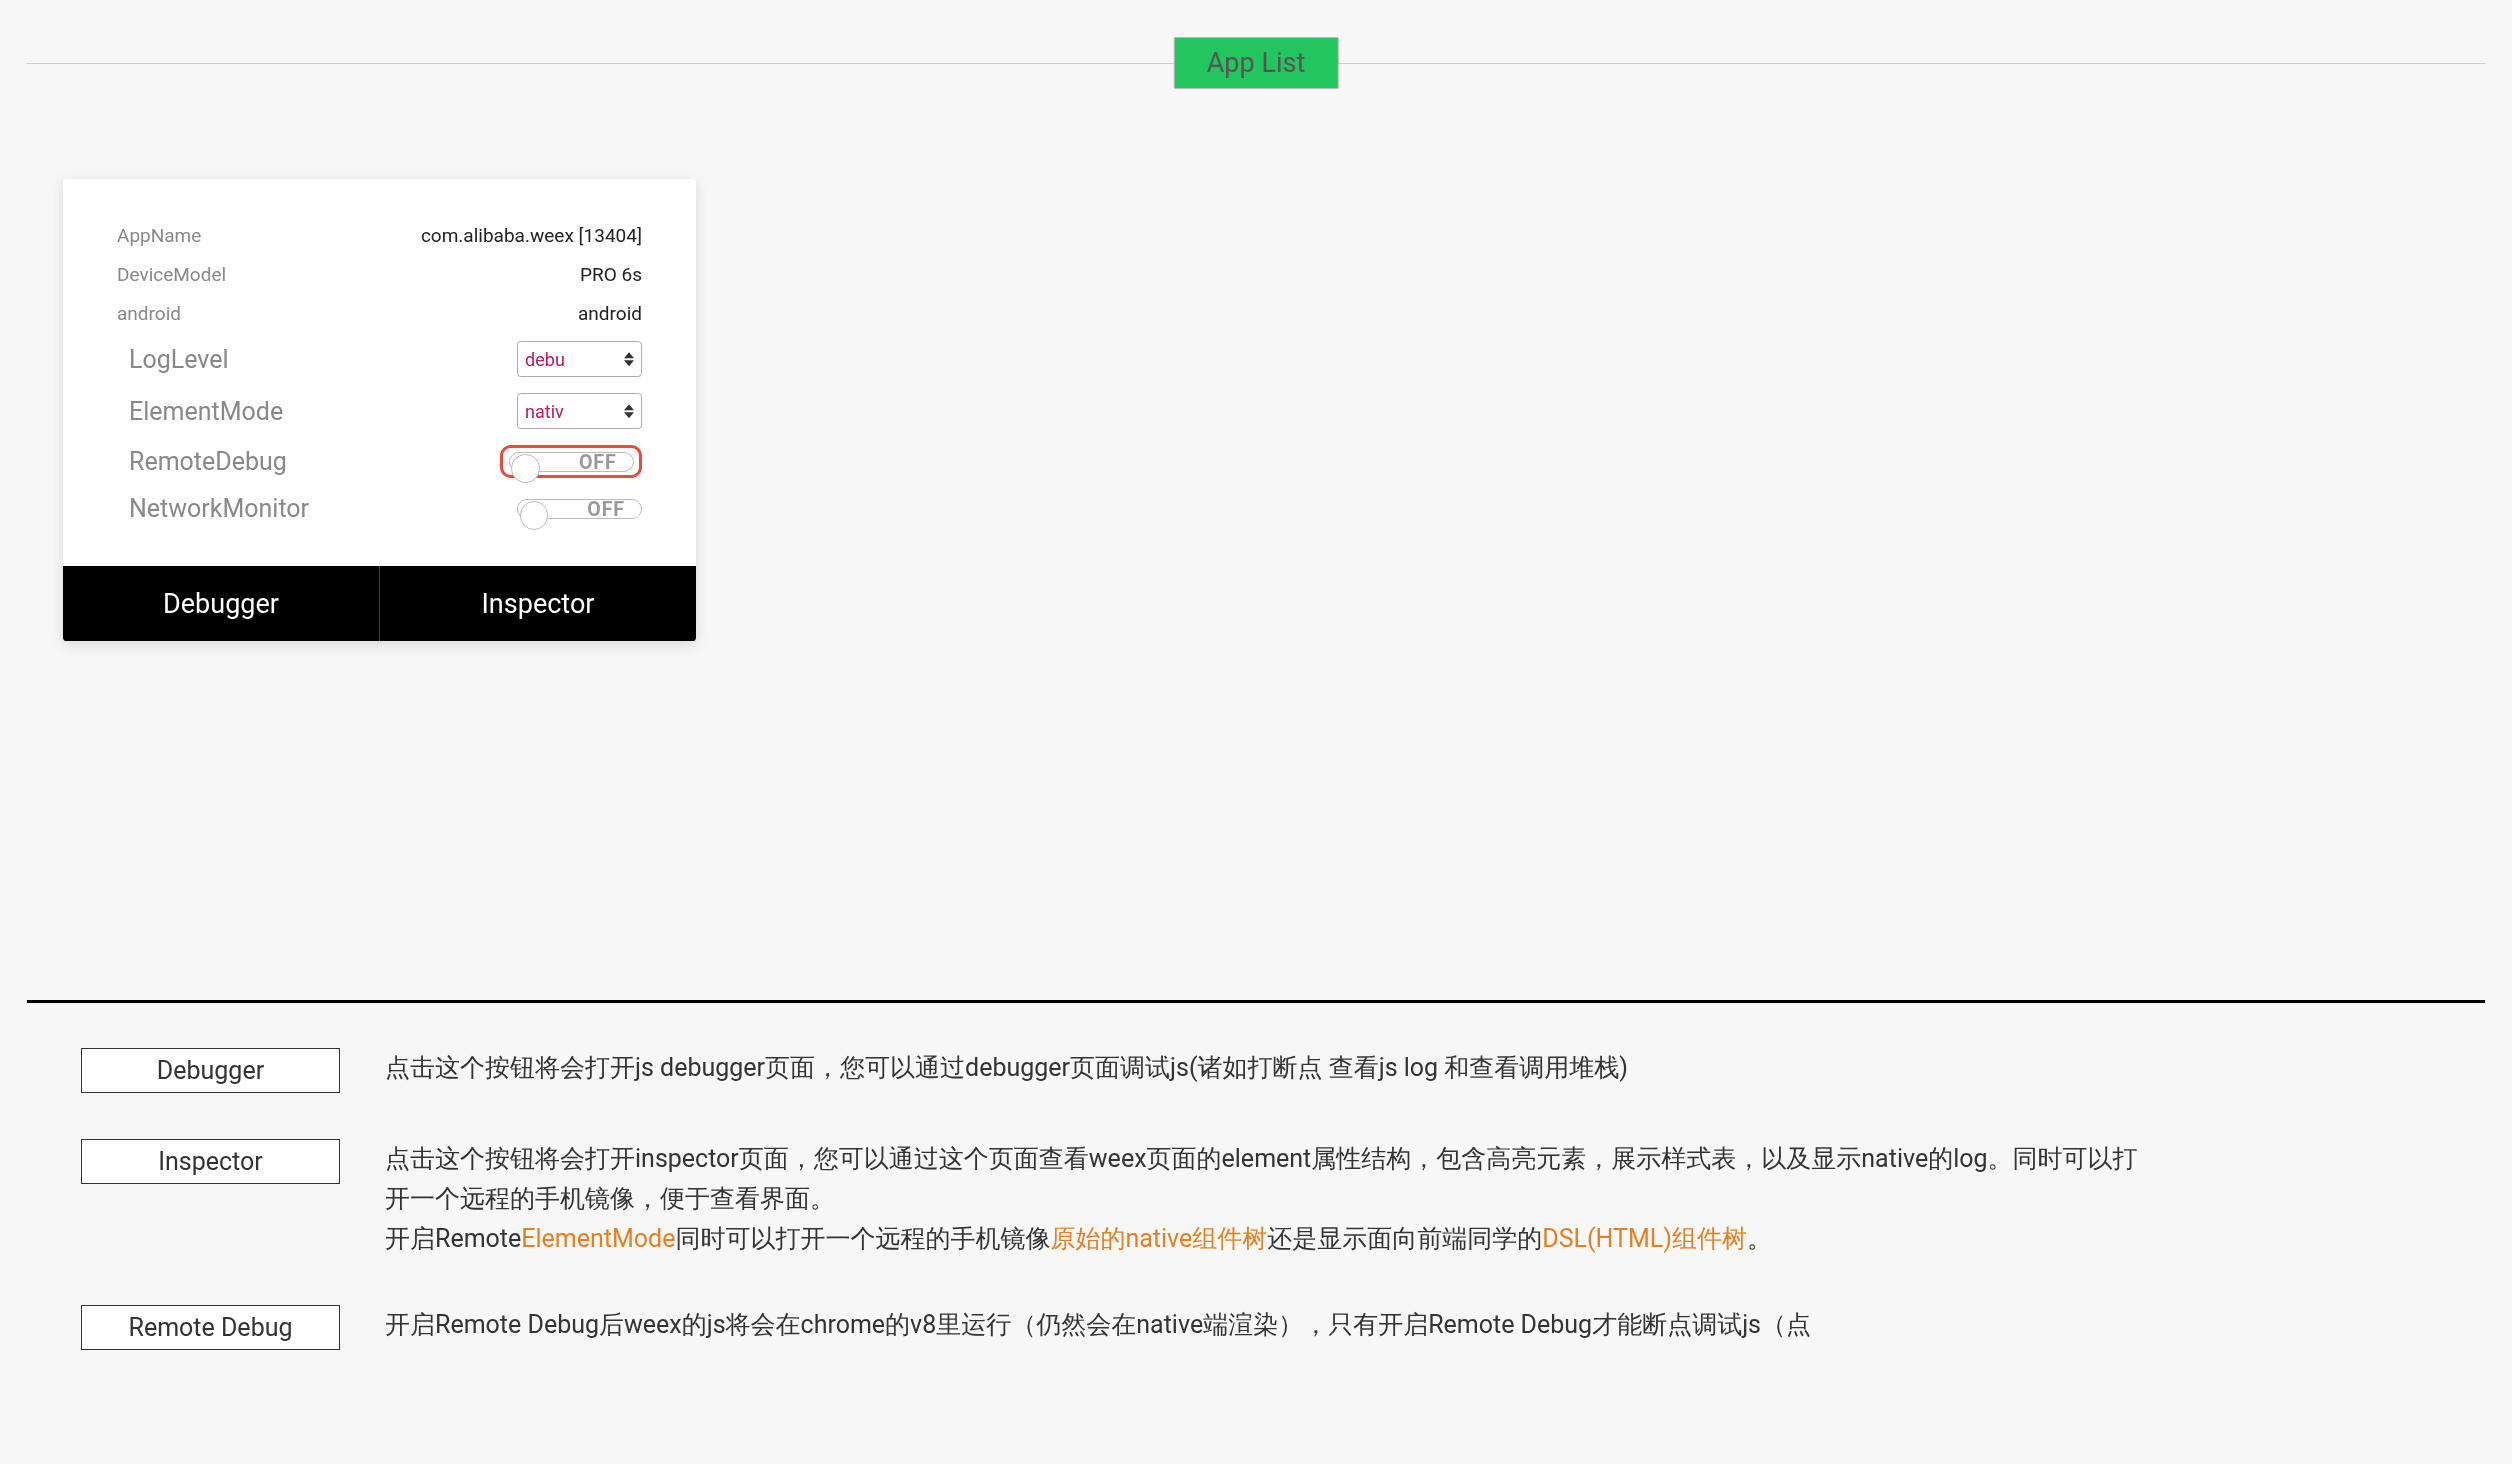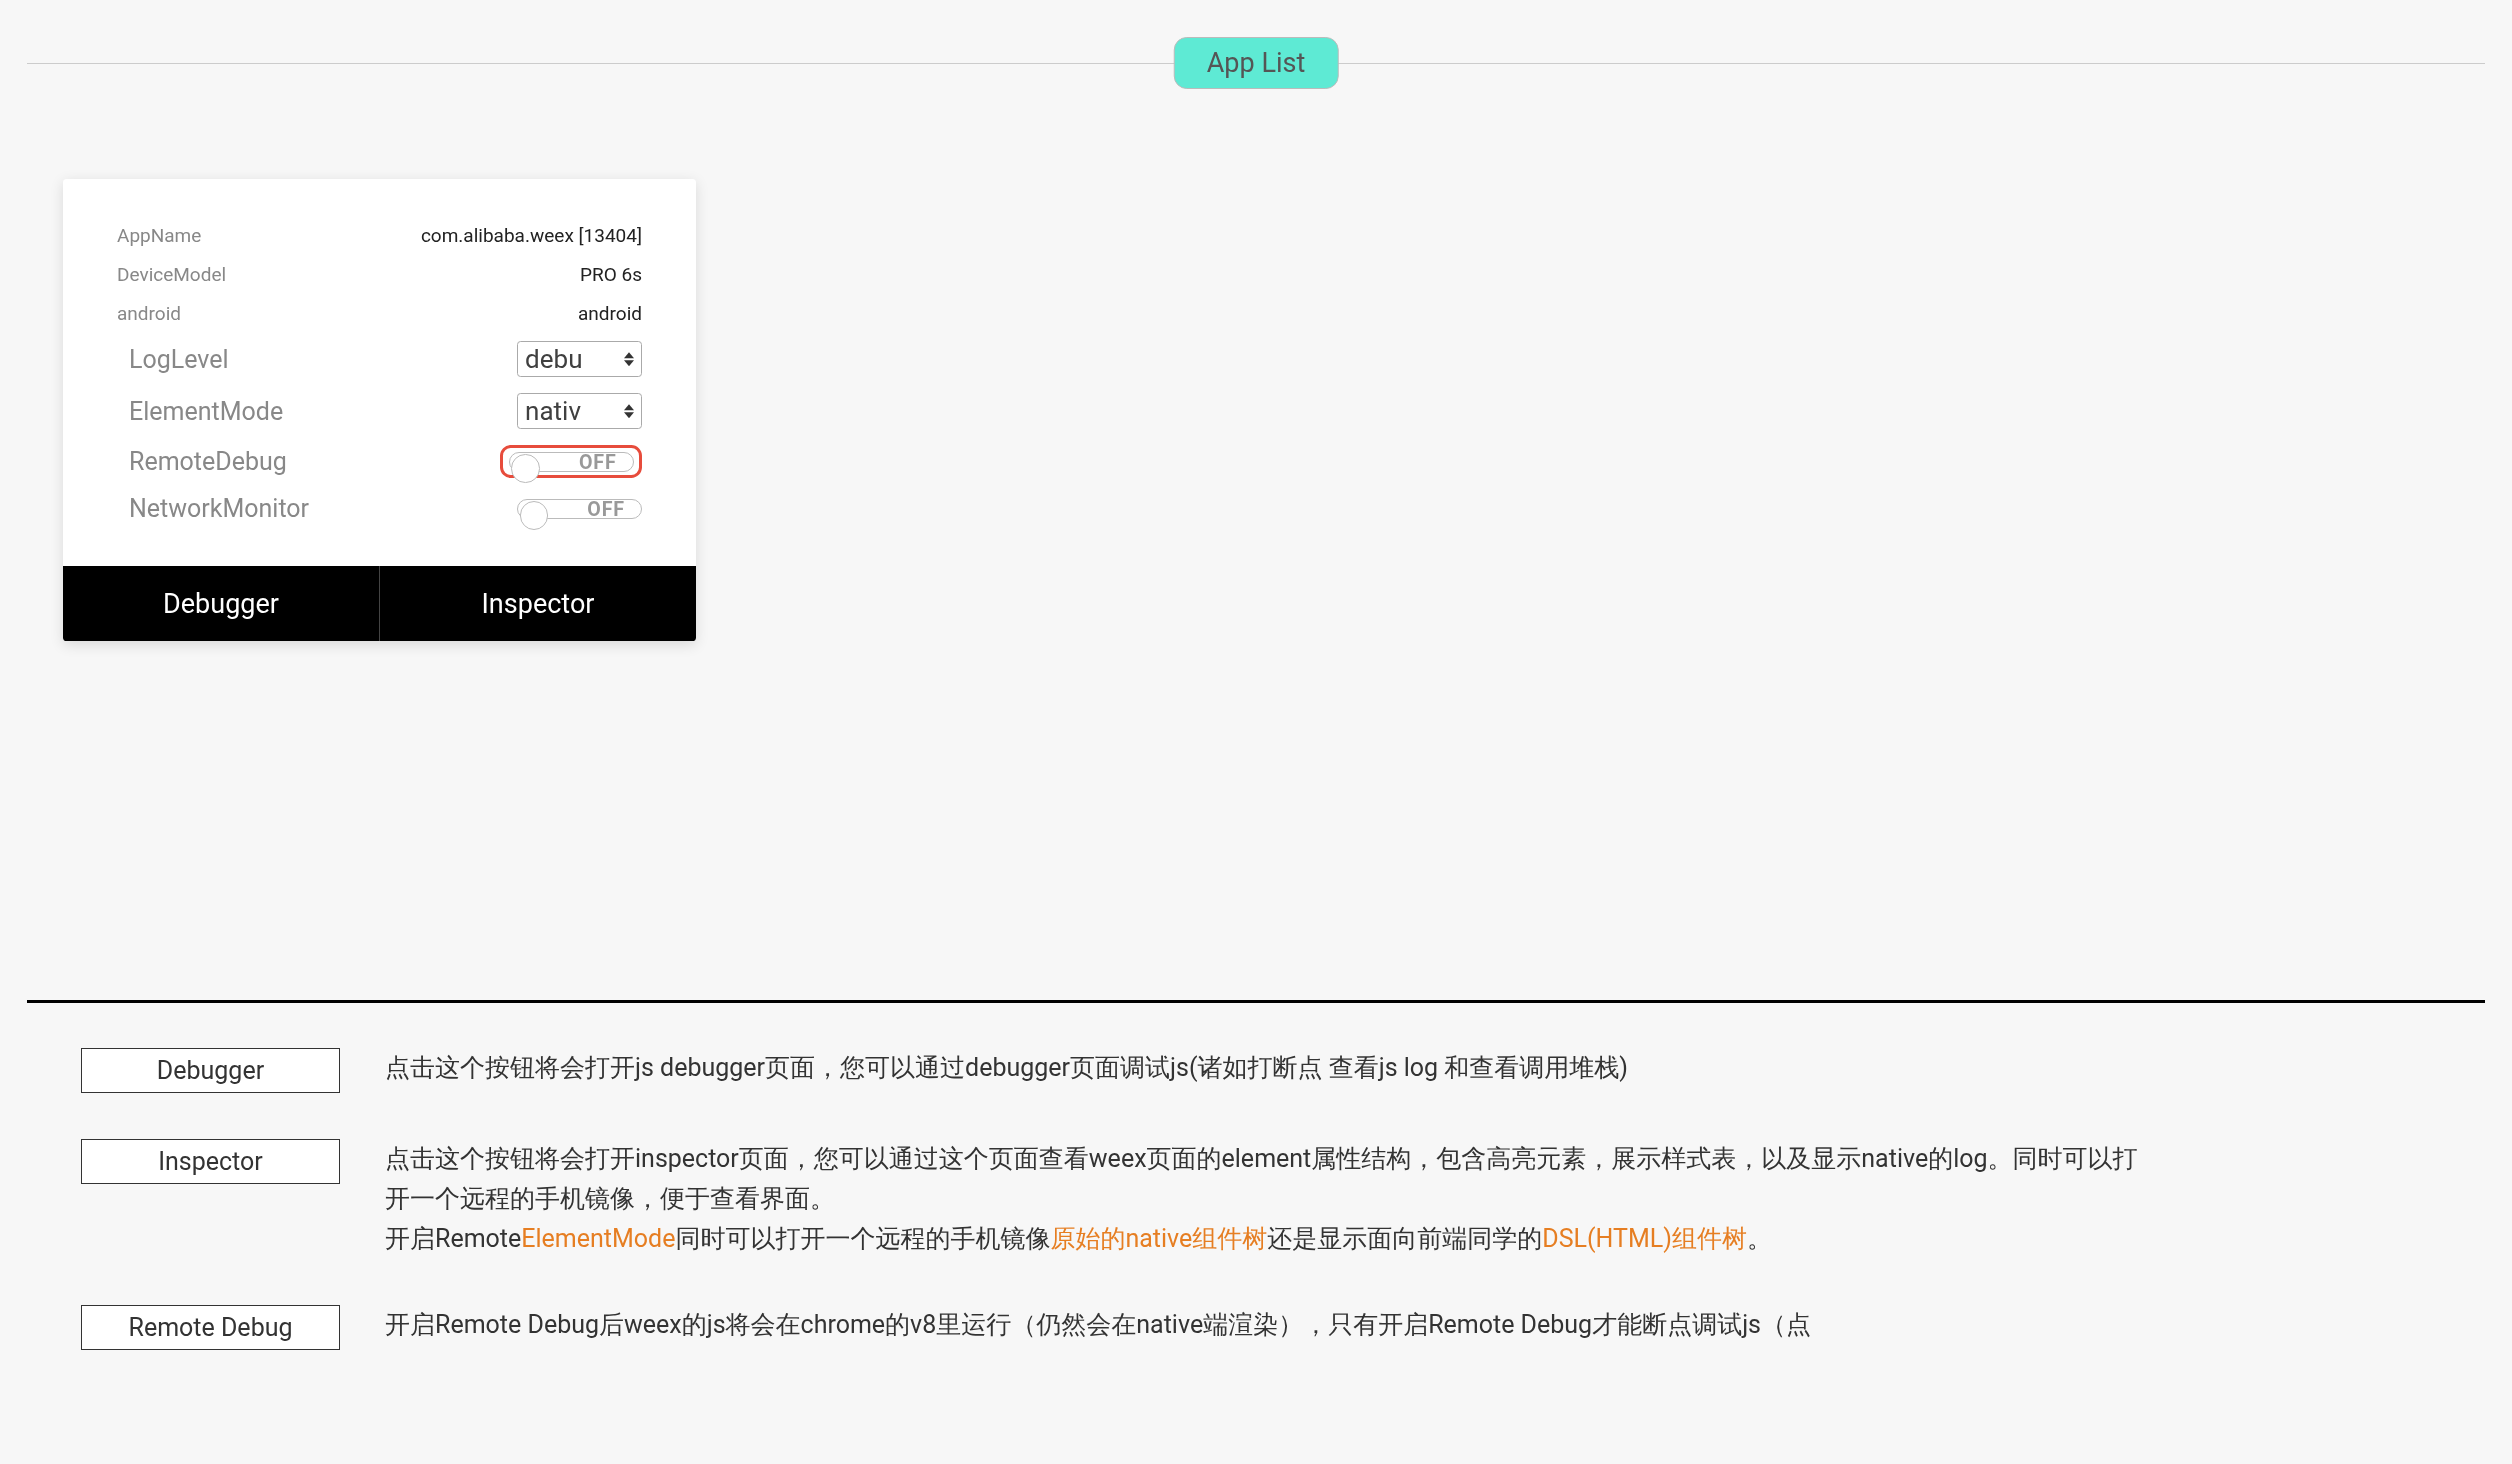--- a/index.html
+++ b/index.html
@@ -30,24 +30,24 @@
       left: 0;
       right: 0;
       height: 0.9px;
       background: #ccc;
     }
     .header-title-box {
       position: absolute;
       left: 50%;
       top: 50%;
       transform: translate(-50%, -50%);
-      background: #5eead4;
+      background: #22c55e;
       padding: 9px 32px;
       border: 0.9px solid #bbb;
-      border-radius: 13px;
+      border-radius: 1px;
       font-size: 27px;
       color: #555;
     }
     .cards-area {
       padding: 0 36px;
       min-height: 714px;
     }
     .device-card {
       width: 633px;
       background: #fff;
@@ -89,22 +89,22 @@
       height: 36px;
       border: 0.9px solid #aaa;
       border-radius: 3.6px;
       background: #fff;
       display: flex;
       align-items: center;
       padding: 0 7.1px;
       overflow: hidden;
     }
     .select-text {
-      font-size: 26px;
-      color: #404040;
+      font-size: 18px;
+      color: #be185d;
       white-space: nowrap;
       overflow: hidden;
     }
     .select-arrows {
       position: absolute;
       right: 5.4px;
       top: 50%;
       transform: translateY(-50%);
       width: 12.5px;
       height: 19.6px;

